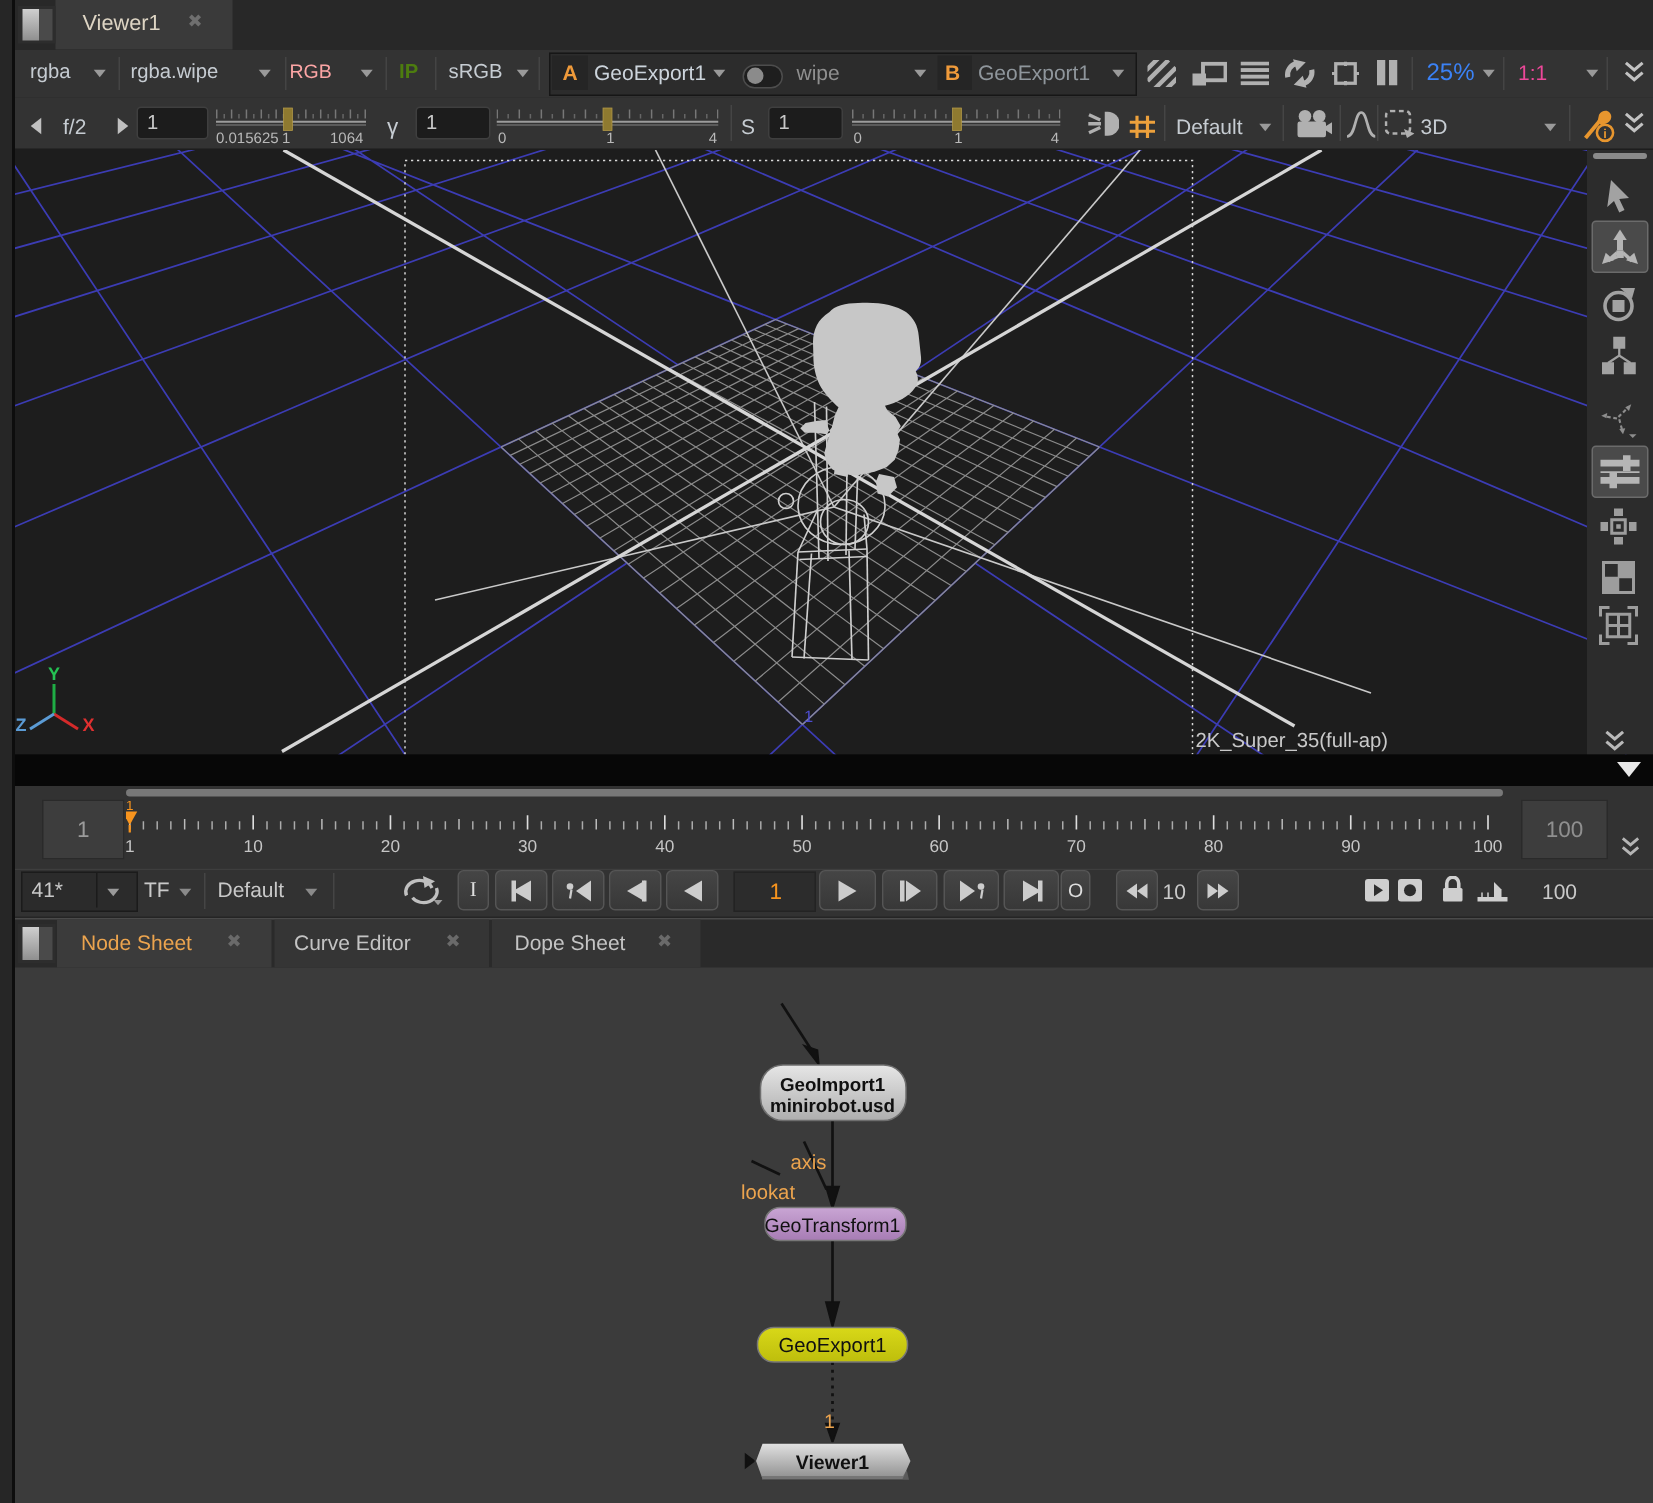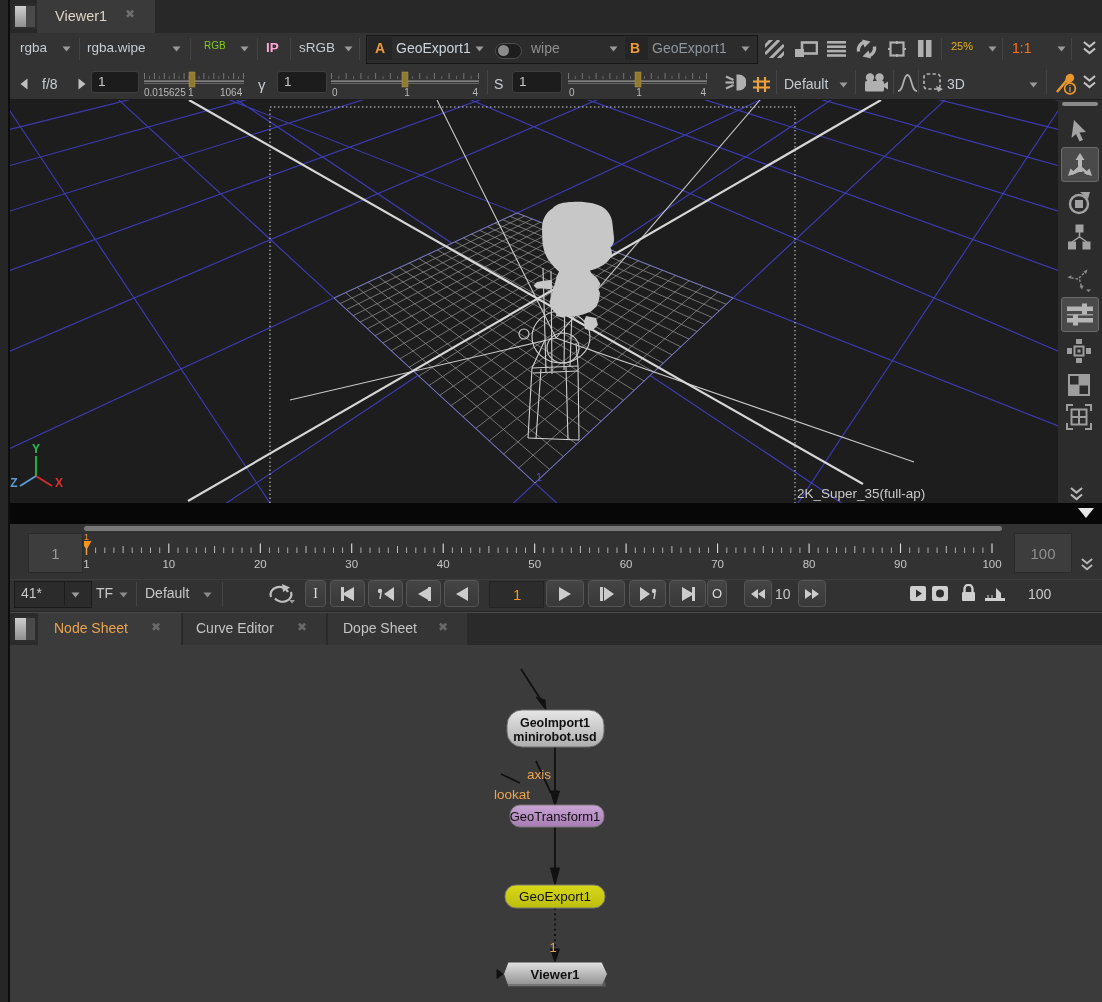--- a/index.html
+++ b/index.html
@@ -169,26 +169,26 @@
     <div style="position:absolute;left:20px;top:40px;color:#c6ccd2;font-size:13.5px;font-weight:normal;white-space:nowrap;">rgba</div>
     <svg style="position:absolute;left:62px;top:46px" width="9" height="6" viewBox="0 0 9 6">
       <path d="M0.5 0.5L8.5 0.5L4.5 5.5Z" fill="#9a9a9a"></path>
     </svg>
     <div style="position:absolute;left:79px;top:38px;width:1px;height:22px;background:#444"></div>
     <div style="position:absolute;left:87px;top:40px;color:#c6ccd2;font-size:13.5px;font-weight:normal;white-space:nowrap;">rgba.wipe</div>
     <svg style="position:absolute;left:172px;top:46px" width="9" height="6" viewBox="0 0 9 6">
       <path d="M0.5 0.5L8.5 0.5L4.5 5.5Z" fill="#9a9a9a"></path>
     </svg>
     <div style="position:absolute;left:190px;top:38px;width:1px;height:22px;background:#444"></div>
-    <div style="position:absolute;left:204px;top:40px;color:#84cc16;font-size:10px;font-weight:normal;white-space:nowrap;">RGB</div>
+    <div style="position:absolute;left:193px;top:40px;color:#fca5a5;font-size:13px;font-weight:normal;white-space:nowrap;">RGB</div>
     <svg style="position:absolute;left:240px;top:46px" width="9" height="6" viewBox="0 0 9 6">
       <path d="M0.5 0.5L8.5 0.5L4.5 5.5Z" fill="#9a9a9a"></path>
     </svg>
     <div style="position:absolute;left:257px;top:38px;width:1px;height:22px;background:#444"></div>
-    <div style="position:absolute;left:266px;top:40px;color:#f9a8d4;font-size:13.5px;font-weight:bold;white-space:nowrap;">IP</div>
+    <div style="position:absolute;left:266px;top:40px;color:#4d7c0f;font-size:13.5px;font-weight:bold;white-space:nowrap;">IP</div>
     <div style="position:absolute;left:290px;top:38px;width:1px;height:22px;background:#444"></div>
     <div style="position:absolute;left:299px;top:40px;color:#c6ccd2;font-size:13.5px;font-weight:normal;white-space:nowrap;">sRGB</div>
     <svg style="position:absolute;left:344px;top:46px" width="9" height="6" viewBox="0 0 9 6">
       <path d="M0.5 0.5L8.5 0.5L4.5 5.5Z" fill="#9a9a9a"></path>
     </svg>
     <div style="position:absolute;left:359px;top:38px;width:1px;height:22px;background:#444"></div>
     <div style="position:absolute;left:366px;top:35px;width:390px;height:27px;background:#2c2c2c;border:1px solid #161616"></div>
     <div style="position:absolute;left:368px;top:37px;width:24px;height:23px;background:#252525"></div>
     <div style="position:absolute;left:375px;top:40px;color:#ef9a3a;font-size:14px;font-weight:bold;white-space:nowrap;">A</div>
     <div style="position:absolute;left:396px;top:40px;color:#ccd4dc;font-size:14px;font-weight:normal;white-space:nowrap;">GeoExport1</div>
@@ -244,41 +244,41 @@
         <path d="M15 8L18 8"></path>
       </g>
     </svg>
     <svg style="position:absolute;left:916px;top:40px" width="17" height="17" viewBox="0 0 17 17">
       <g fill="#b0b0b0">
         <rect x="2" y="0" width="5.5" height="17"></rect>
         <rect x="10" y="0" width="5.5" height="17"></rect>
       </g>
     </svg>
     <div style="position:absolute;left:941px;top:38px;width:1px;height:22px;background:#444"></div>
-    <div style="position:absolute;left:951px;top:40px;color:#eab308;font-size:11px;font-weight:normal;white-space:nowrap;">25%</div>
+    <div style="position:absolute;left:951px;top:40px;color:#3b82f6;font-size:16px;font-weight:normal;white-space:nowrap;">25%</div>
     <svg style="position:absolute;left:988px;top:46px" width="9" height="6" viewBox="0 0 9 6">
       <path d="M0.5 0.5L8.5 0.5L4.5 5.5Z" fill="#9a9a9a"></path>
     </svg>
     <div style="position:absolute;left:1002px;top:38px;width:1px;height:22px;background:#444"></div>
-    <div style="position:absolute;left:1012px;top:40px;color:#f97316;font-size:14px;font-weight:normal;white-space:nowrap;">1:1</div>
+    <div style="position:absolute;left:1012px;top:40px;color:#ec4899;font-size:14px;font-weight:normal;white-space:nowrap;">1:1</div>
     <svg style="position:absolute;left:1057px;top:46px" width="9" height="6" viewBox="0 0 9 6">
       <path d="M0.5 0.5L8.5 0.5L4.5 5.5Z" fill="#9a9a9a"></path>
     </svg>
     <div style="position:absolute;left:1071px;top:38px;width:1px;height:22px;background:#444"></div>
     <svg style="position:absolute;left:1083px;top:40px" width="13" height="16" viewBox="0 0 14 17">
       <g stroke="#c2c2c2" stroke-width="2.2" fill="none">
         <path d="M1 2L7 7L13 2"></path>
         <path d="M1 9L7 14L13 9"></path>
       </g>
     </svg>
     <div style="position:absolute;left:10px;top:65px;width:1092px;height:34px;background:#333333;border-bottom:1px solid #1d1d1d"></div>
     <svg style="position:absolute;left:20px;top:78px" width="8" height="12" viewBox="0 0 8 12">
       <path d="M7.5 0.5L7.5 11.5L0.5 6Z" fill="#c0c0c0"></path>
     </svg>
-    <div style="position:absolute;left:42px;top:76px;color:#c6ccd2;font-size:14px;font-weight:normal;white-space:nowrap;">f/8</div>
+    <div style="position:absolute;left:42px;top:76px;color:#c6ccd2;font-size:14px;font-weight:normal;white-space:nowrap;">f/2</div>
     <svg style="position:absolute;left:78px;top:78px" width="8" height="12" viewBox="0 0 8 12">
       <path d="M0.5 0.5L0.5 11.5L7.5 6Z" fill="#c0c0c0"></path>
     </svg>
     <div style="position:absolute;left:91px;top:71px;width:48px;height:22px;background:#1c1c1c;border:1px solid #3f3f3f;border-radius:3px;color:#c8c8c8;font-size:13.5px;padding:2px 0 0 6px;box-sizing:border-box">1</div>
     <svg style="position:absolute;left:144px;top:71px" width="100" height="26" viewBox="0 0 100 26">
       <path d="M0 10.2L100 10.2" stroke="#9c9c9c" stroke-width="1.3"></path>
       <path d="M0 12.4L100 12.4" stroke="#6a6a6a" stroke-width="1"></path>
       <path d="M0.5 2L0.5 8" stroke="#777" stroke-width="1"></path>
       <path d="M10.4 2L10.4 8" stroke="#777" stroke-width="1"></path>
       <path d="M20.3 2L20.3 8" stroke="#777" stroke-width="1"></path>

